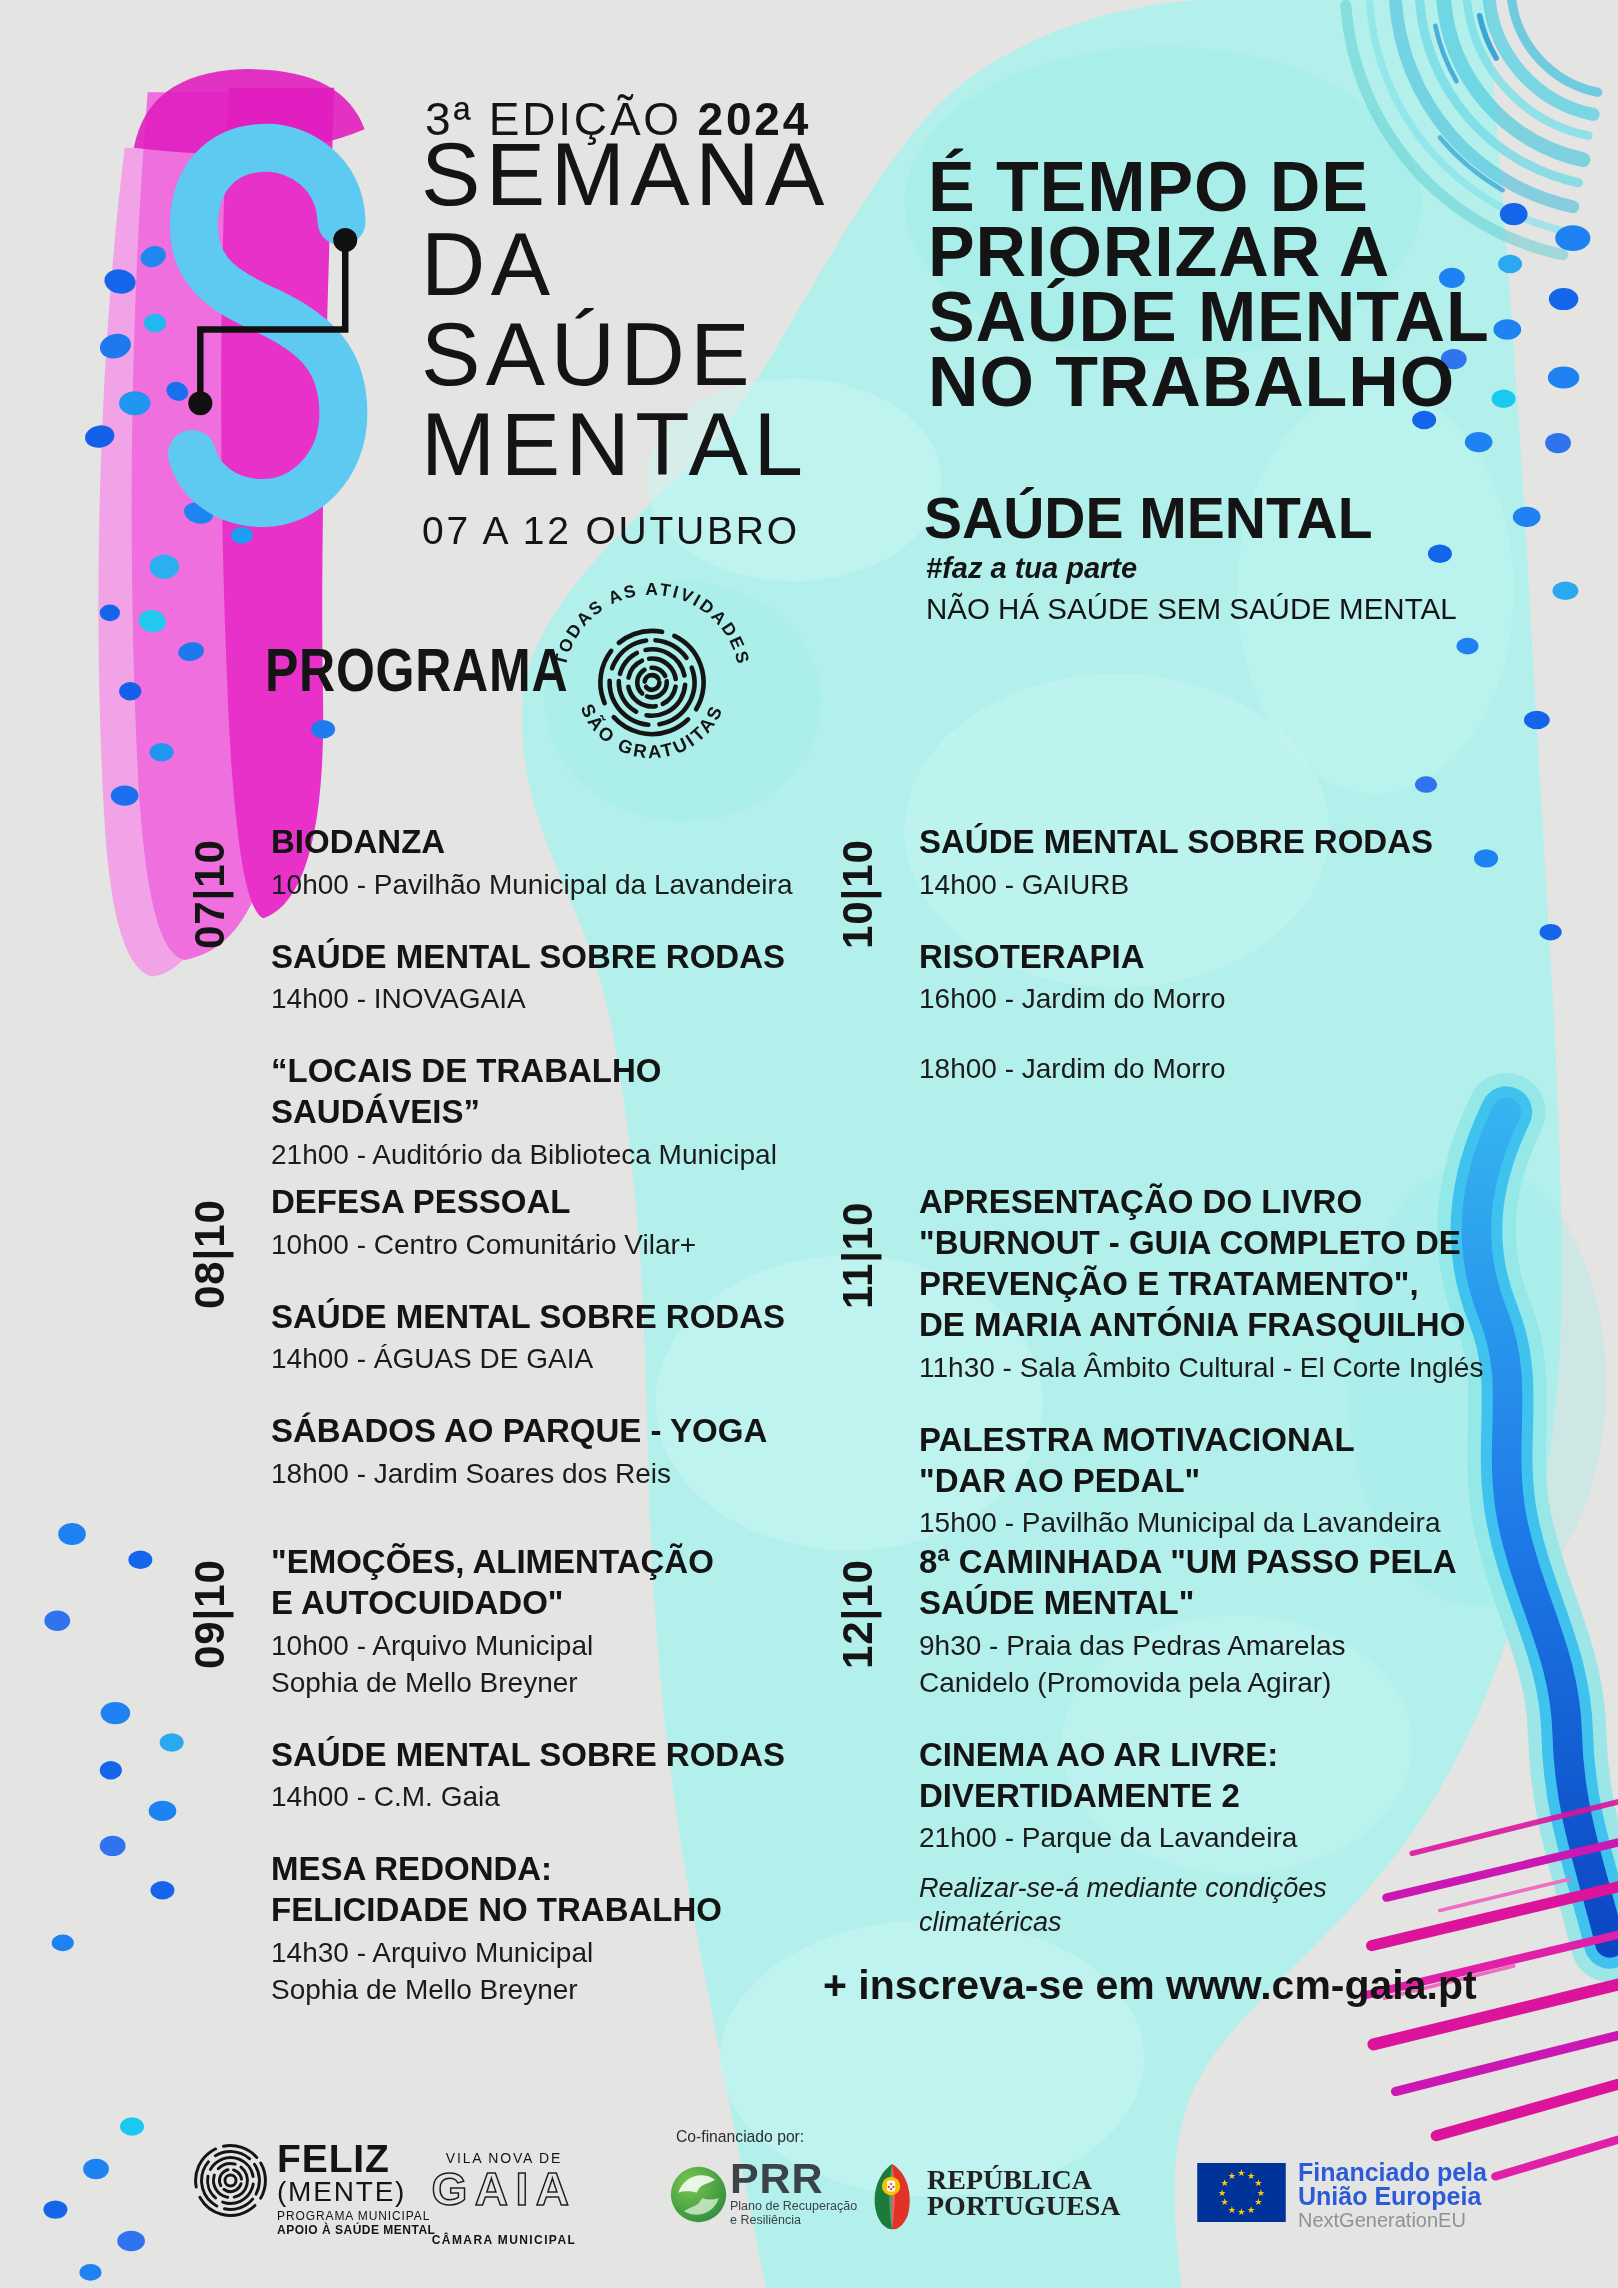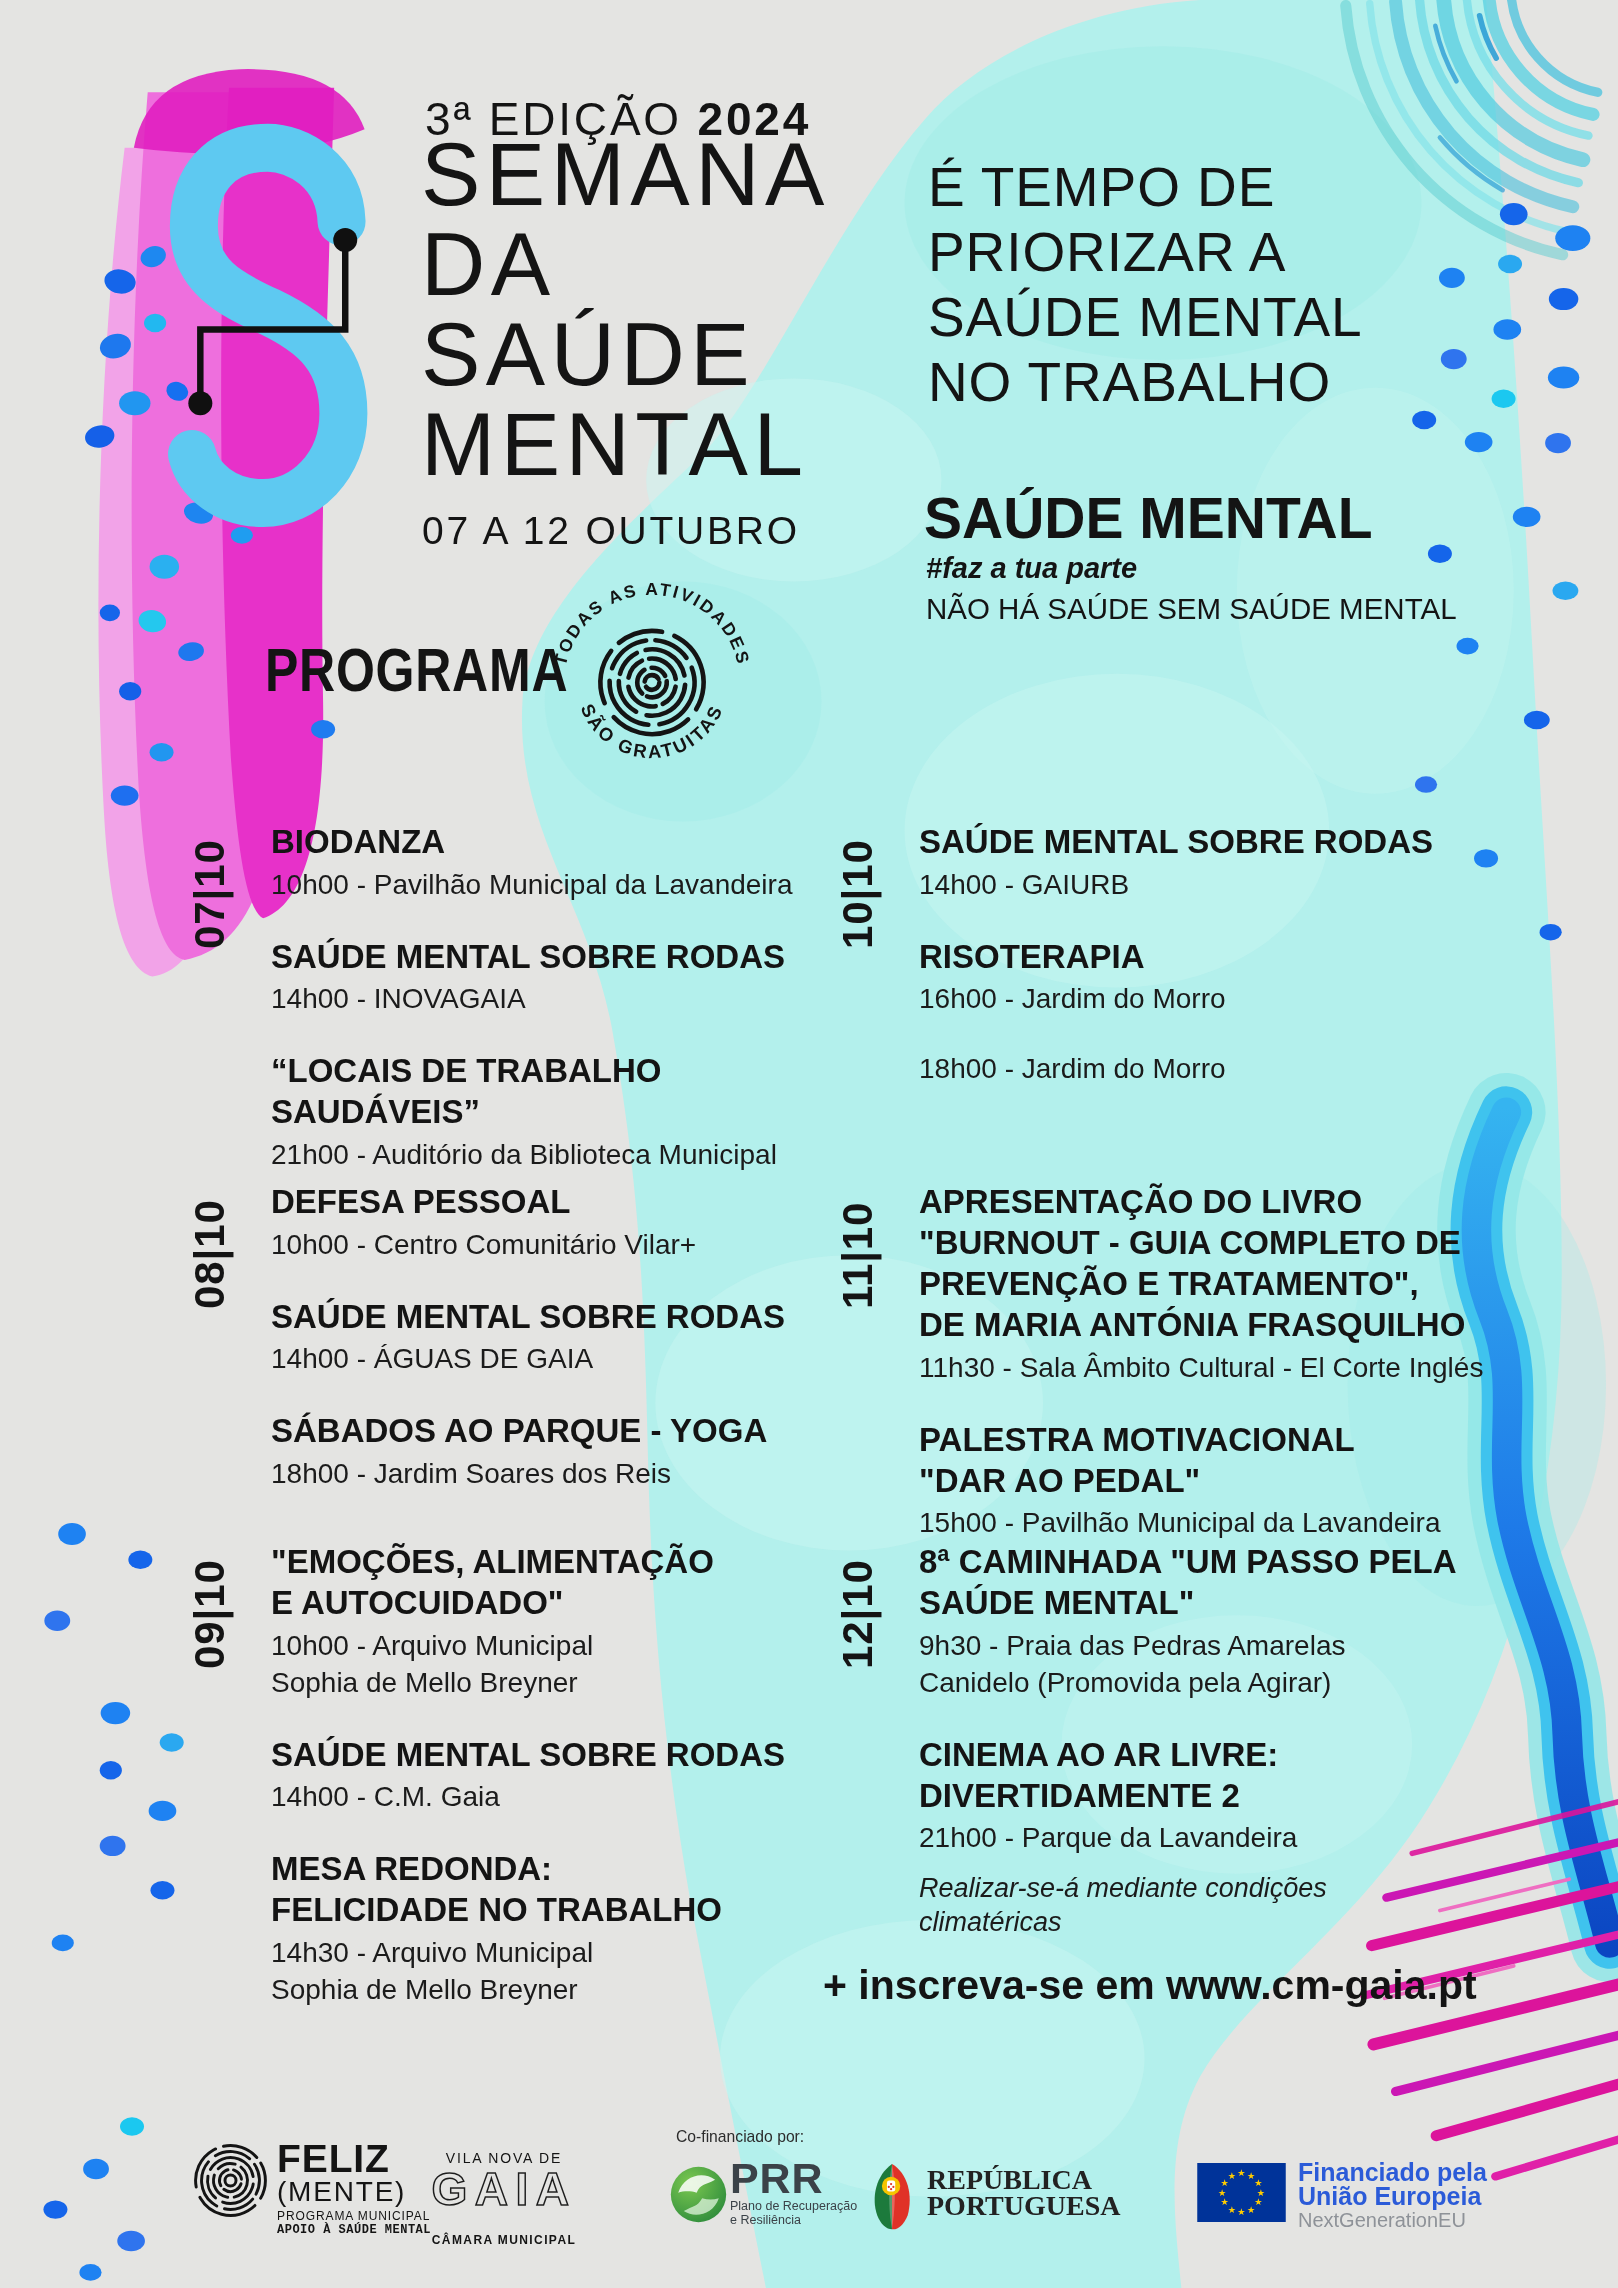--- a/index.html
+++ b/index.html
@@ -14,21 +14,21 @@
   svg.deco{position:absolute;left:0;top:0;z-index:0;}
   .layer{position:absolute;left:8px;top:0;width:100%;height:100%;z-index:2;}
 
   
   .edition{left:417px;top:92px;font-size:46px;letter-spacing:2.8px;font-weight:400;}
   .edition b{font-weight:700;}
   .big-title{left:413px;top:129px;font-size:89px;line-height:90px;font-weight:400;letter-spacing:5.5px;}
   .date-range{left:414px;top:509px;font-size:39px;letter-spacing:2.8px;font-weight:400;}
 
   
-  .headline{left:920px;top:155px;font-size:55px;line-height:65px;font-weight:400;letter-spacing:0.9px;}
+  .headline{left:920px;top:155px;font-size:70px;line-height:65px;font-weight:700;letter-spacing:0.9px;}
   .subtitle{left:916px;top:485px;font-size:57px;font-weight:800;letter-spacing:0px;}
   .hashtag{left:918px;top:552px;font-size:29px;font-weight:700;font-style:italic;}
   .tagline{left:918px;top:592px;font-size:29.5px;font-weight:400;}
 
   .program-label{left:257px;top:635px;font-size:61px;font-weight:800;transform:scaleX(.82);transform-origin:left top;letter-spacing:0.9px;}
 
   .stamp{left:533px;top:570px;}
   .stamp text{font-family:"Liberation Sans",sans-serif;font-weight:700;fill:#141414;}
 
   
@@ -41,21 +41,21 @@
   .event-title{font-size:33px;font-weight:700;line-height:41px;white-space:pre-line;}
   .event-detail{font-size:28px;font-weight:400;line-height:37px;margin-top:3.7px;white-space:pre-line;color:#1b1b1b;}
   .event-note{font-size:27px;font-weight:400;font-style:italic;line-height:34px;margin-top:15px;white-space:pre-line;color:#1b1b1b;}
 
   .cta{left:815px;top:1962px;font-size:41px;font-weight:700;}
 
   
   .feliz-name{left:269px;top:2139px;font-size:39px;font-weight:700;letter-spacing:0.9px;line-height:39px;}
   .feliz-sub{left:269px;top:2176px;font-size:28px;font-weight:400;letter-spacing:1.8px;}
   .feliz-l1{left:269px;top:2209px;font-size:12px;font-weight:400;letter-spacing:0.9px;}
-  .feliz-l2{left:269px;top:2223px;font-size:12px;font-weight:700;letter-spacing:0.5px;font-family:Liberation Mono, monospace;}
+  .feliz-l2{left:269px;top:2223px;font-size:12px;font-weight:700;letter-spacing:0.5px;}
   .gaia-box{left:413px;top:2150px;width:166px;text-align:center;}
   .gaia-top{font-size:14px;letter-spacing:1.8px;font-weight:400;}
   .gaia-bottom{font-size:12px;letter-spacing:1.4px;font-weight:700;margin-top:16px;}
   .cofinanced{left:668px;top:2128px;font-size:15.7px;font-weight:400;color:#2c2c2c;}
   .prr-text{left:722px;top:2158px;color:#3b4248;}
   .prr-ac{font-size:43px;font-weight:800;line-height:41px;letter-spacing:0.9px;}
   .prr-l{font-size:12.5px;font-weight:400;line-height:14px;}
   .rep-text{left:919px;top:2167px;font-family:"Liberation Serif",serif;font-weight:700;font-size:28px;line-height:26px;color:#222;}
   .eu-text1{left:1290px;top:2160px;font-size:25px;line-height:24px;font-weight:700;color:#2b5bd8;}
   .eu-text2{left:1290px;top:2209px;font-size:20px;font-weight:400;color:#8e9298;}

